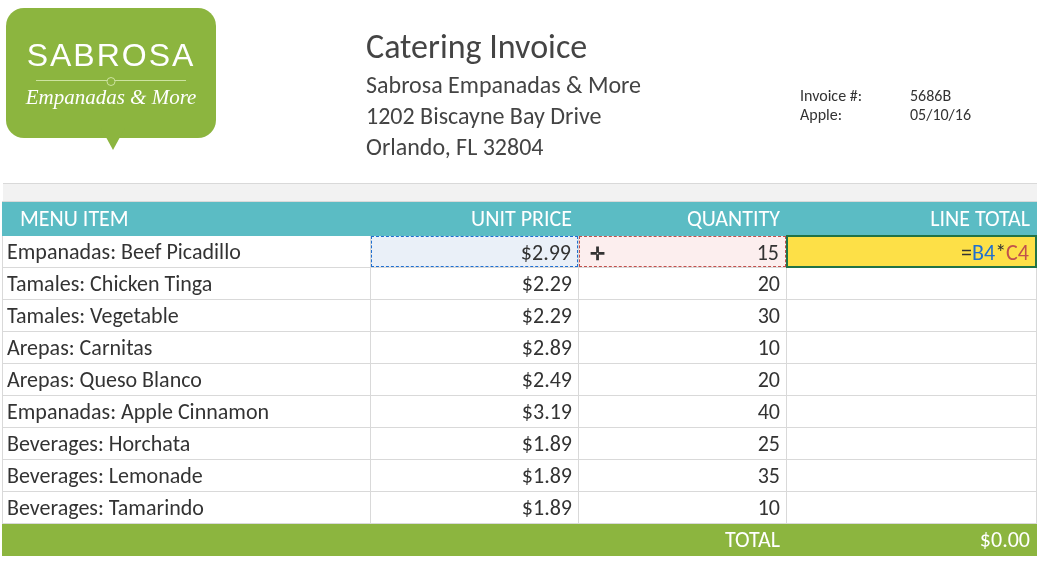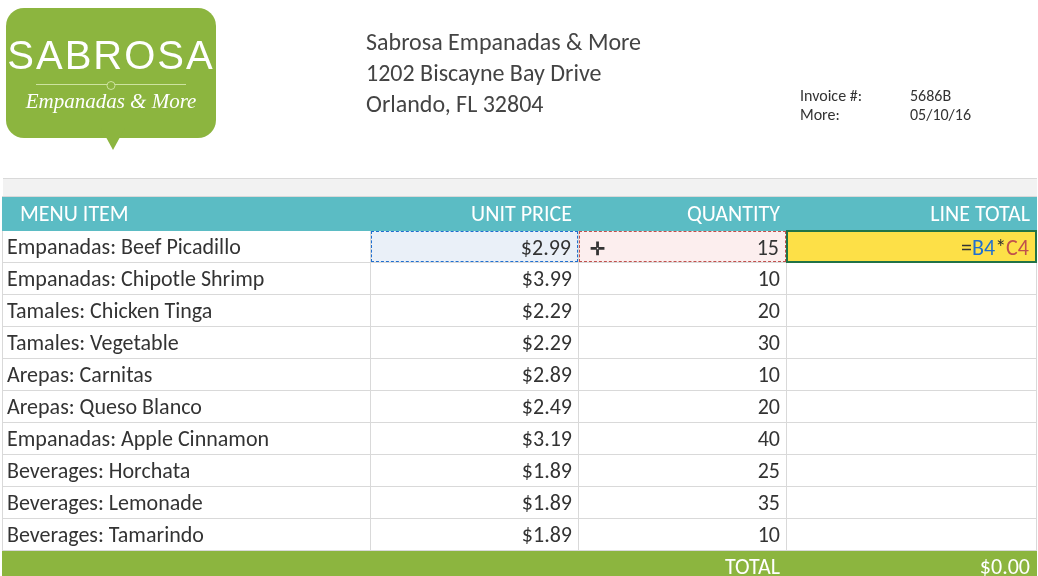--- a/index.html
+++ b/index.html
@@ -27,21 +27,21 @@
     border-radius: 18px;
     width: 210px;
     height: 130px;
     display: flex;
     flex-direction: column;
     align-items: center;
     justify-content: center;
     color: #fff;
   }
   .logo-title {
-    font-size: 40px;
+    font-size: 32px;
     letter-spacing: 2px;
     font-weight: 300;
     font-family: "Segoe UI Light", "Helvetica Neue", sans-serif;
   }
   .logo-divider {
     width: 150px;
     height: 1px;
     background: #cde3a0;
     margin: 6px 0 4px 0;
     position: relative;
@@ -194,32 +194,33 @@
   <div class="logo">
     <div class="logo-badge">
       <div class="logo-title">SABROSA</div>
       <div class="logo-divider"></div>
       <div class="logo-sub">Empanadas &amp; More</div>
     </div>
     <div class="logo-tail"></div>
   </div>
 
   <div class="vendor-block">
+    <div class="invoice-title">Catering Invoice</div>
     <div class="vendor-line">Sabrosa Empanadas &amp; More</div>
     <div class="vendor-line">1202 Biscayne Bay Drive</div>
     <div class="vendor-line">Orlando, FL 32804</div>
   </div>
 
   <div class="meta-block">
     <div class="meta-row">
       <span class="meta-label">Invoice #:</span>
       <span class="meta-value">5686B</span>
     </div>
     <div class="meta-row">
-      <span class="meta-label">More:</span>
+      <span class="meta-label">Apple:</span>
       <span class="meta-value">05/10/16</span>
     </div>
   </div>
 </div>
 
 <table class="sheet">
   <colgroup>
     <col class="col-a">
       <col class="col-b">
       <col class="col-c">
@@ -248,26 +249,20 @@
       </div>
     </td>
     <td class="cell-d4-outer">
       <div class="cell-d4-inner">
         <span class="tok-eq">=</span><span class="tok-b">B4</span><span class="tok-op">*</span><span class="tok-c">C4</span>
       </div>
     </td>
   </tr>
 
   <tr>
-    <td class="menu">Empanadas: Chipotle Shrimp</td>
-    <td>$3.99</td>
-    <td>10</td>
-    <td></td>
-  </tr>
-  <tr>
     <td class="menu">Tamales: Chicken Tinga</td>
     <td>$2.29</td>
     <td>20</td>
     <td></td>
   </tr>
   <tr>
     <td class="menu">Tamales: Vegetable</td>
     <td>$2.29</td>
     <td>30</td>
     <td></td>

